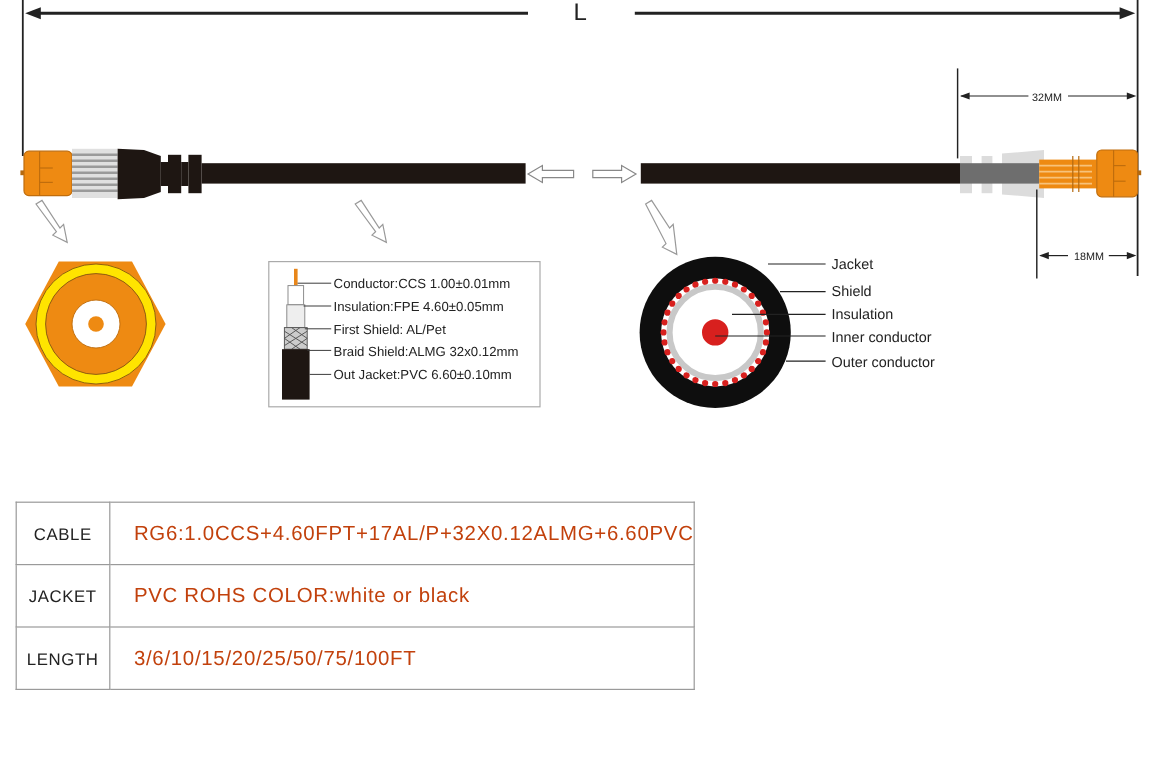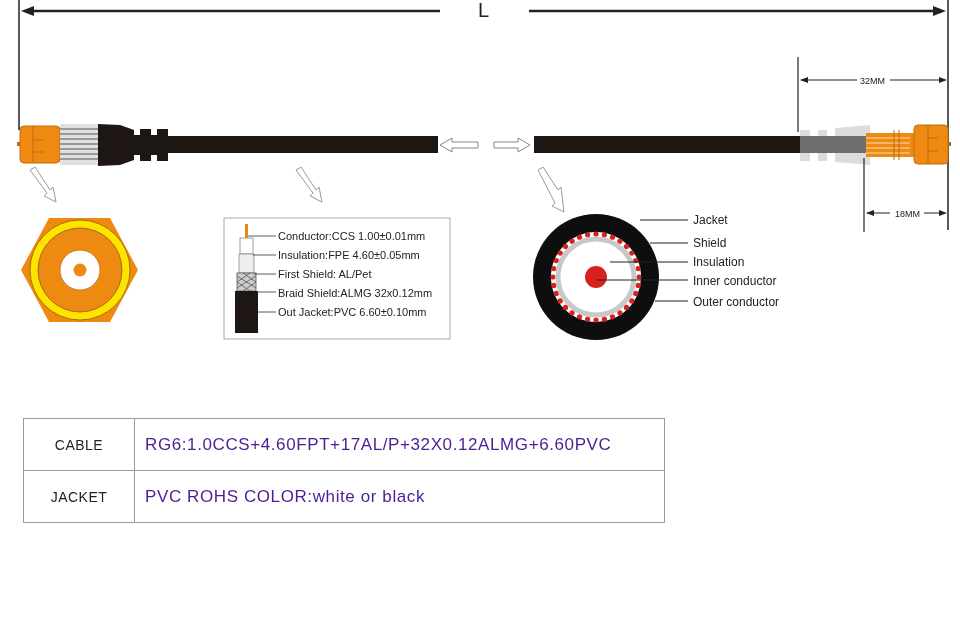--- a/index.html
+++ b/index.html
@@ -1,21 +1,21 @@
 <!DOCTYPE html>
 <html><head>
 <meta charset="utf-8">
 <style>
   html,body{margin:0;padding:0;background:#fff;}
   body{width:960px;height:640px;position:relative;overflow:hidden;font-family:"Liberation Sans",sans-serif;color:#222;}
   svg{position:absolute;left:0;top:0;}
-  .tbl{position:absolute;left:23px;top:418px;width:642px;border-collapse:collapse;}
+  .tbl{position:absolute;left:13px;top:418px;width:566px;border-collapse:collapse;}
   .tbl td{border:1.5px solid #9a9a9a;height:51px;padding:0;}
   .tbl td.k{width:110px;text-align:center;font-size:14px;letter-spacing:0.5px;color:#222;}
-  .tbl td.v{padding-left:10px;font-size:17px;letter-spacing:0.6px;color:#4c1d95;margin-top:48px;}
+  .tbl td.v{padding-left:20px;font-size:17px;letter-spacing:0.6px;color:#c2410c;margin-top:48px;}
 </style>
 </head>
 <body>
 
 <svg width="960" height="640" viewBox="0 0 960 640">
 
   <g>
     <line x1="19" y1="0" x2="19" y2="130" stroke="#222" stroke-width="1.5"></line>
     <line x1="948" y1="0" x2="948" y2="230" stroke="#222" stroke-width="1.5"></line>
     <line x1="30" y1="11" x2="440" y2="11" stroke="#222" stroke-width="2.5"></line>
@@ -195,14 +195,18 @@
 <table class="tbl">
   <tbody>
       <tr>
     <td class="k">CABLE</td>
     <td class="v">RG6:1.0CCS+4.60FPT+17AL/P+32X0.12ALMG+6.60PVC</td>
   </tr>
   <tr>
     <td class="k">JACKET</td>
     <td class="v">PVC  ROHS  COLOR:white  or  black</td>
   </tr>
+  <tr>
+    <td class="k">LENGTH</td>
+    <td class="v">3/6/10/15/20/25/50/75/100FT</td>
+  </tr>
 </tbody>
   </table>
 
 </body></html>

